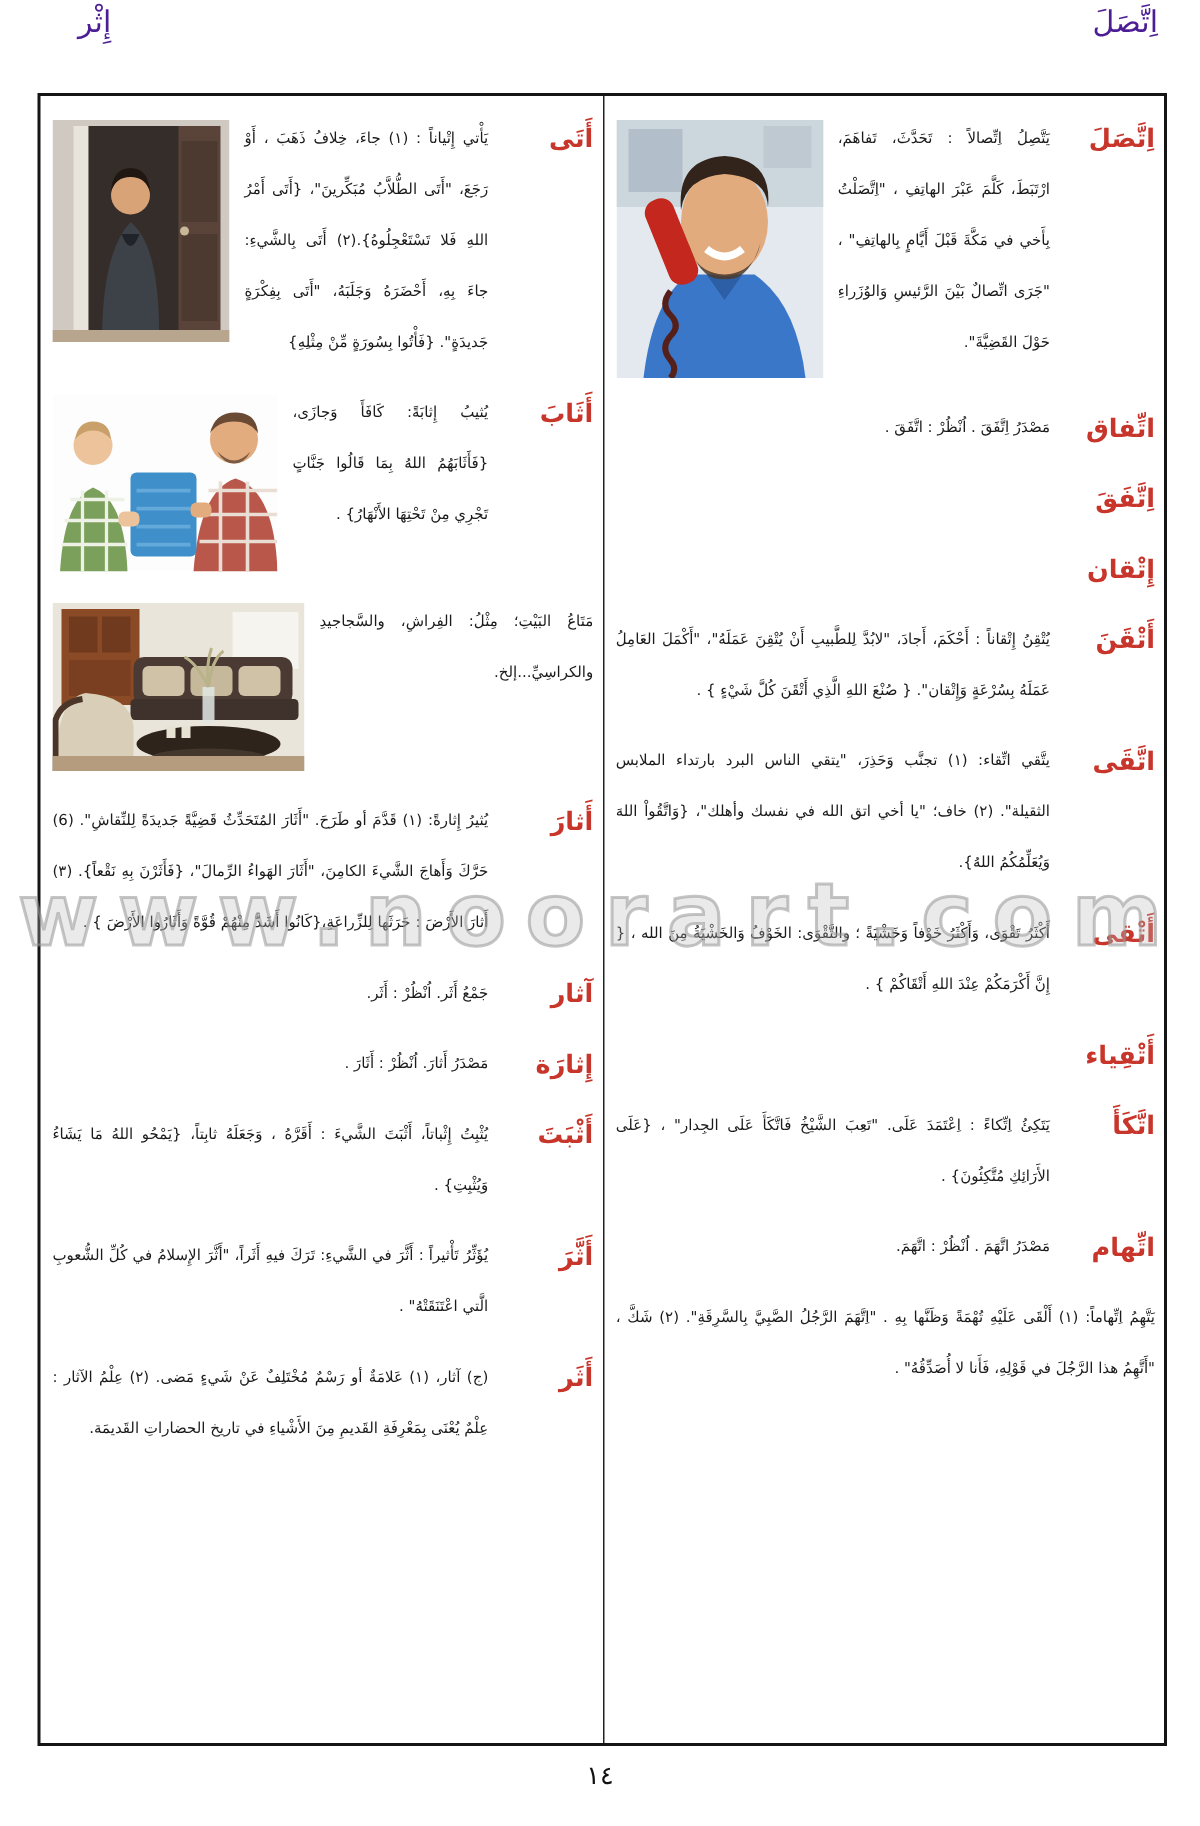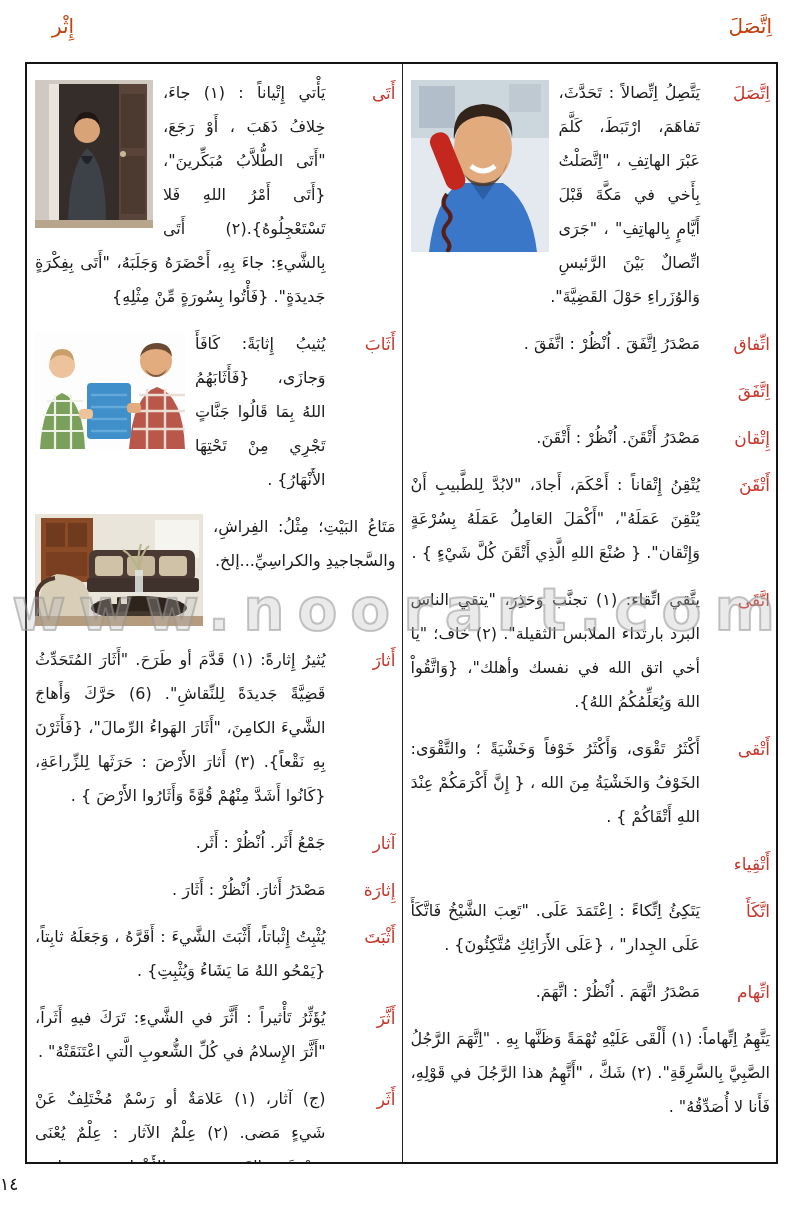--- a/index.html
+++ b/index.html
@@ -3,60 +3,61 @@
 <meta charset="utf-8">
 <style>
   html,body{margin:0;padding:0;background:#ffffff;}
   .page{
     position:relative;
     width:800px;height:1217px;
     background:#ffffff;
     font-family:"DejaVu Sans",sans-serif;
     overflow:hidden;
   }
-  .guide{position:absolute;top:14px;font-size:20px;color:#c2410c;}
+  .guide{position:absolute;top:2px;font-size:20px;color:#4c1d95;}
   .guide.right{right:28px;}
   .guide.left{left:52px;}
   .frame{
     position:absolute;left:25px;top:62px;
     width:749px;height:1098px;
     border:2px solid #151515;
     display:flex;flex-direction:row;
     direction:rtl;
     background:#fff;
     overflow:hidden;
   }
   .col{width:50%;box-sizing:border-box;padding:8px 6px 4px 8px;}
   .col.first{border-left:1.5px solid #222;}
   .entry{display:flex;direction:rtl;gap:8px;margin:4px 0 13px 0;}
   .hw{
     flex:0 0 62px;max-width:62px;
     color:#c8352a;font-size:17px;line-height:34px;
     white-space:nowrap;overflow:visible;
     text-align:right;
+    font-weight:bold;
   }
   .body{
-    flex:1;color:#1b1b1b;font-size:16px;line-height:34px;
+    flex:1;color:#1b1b1b;font-size:10px;line-height:34px;
     text-align:justify;text-align-last:right;
     direction:rtl;
   }
   .ph{float:left;margin:4px 10px 4px 0;border:0;line-height:0;}
   .ph svg{display:block;}
   .watermark{
     position:absolute;top:576px;left:-12px;width:824px;
     text-align:center;z-index:40;pointer-events:none;
     font-size:58px;letter-spacing:13px;font-weight:bold;
     color:rgba(185,185,185,0.30);
     -webkit-text-stroke:2px rgba(150,150,150,0.55);
     font-family:"DejaVu Sans",sans-serif;
     white-space:nowrap;
   }
   .pagenum{
     position:absolute;top:1174px;left:0;width:100%;
-    text-align:left;font-size:17px;color:#111;
+    text-align:center;font-size:17px;color:#111;
   }
 </style>
 </head>
 <body>
 
 <div class="page">
 
   <div class="guide right">اِتَّصَلَ</div>
   <div class="guide left">إِثْر</div>
 
@@ -90,21 +91,20 @@
     <div class="hw">اتِّفاق</div>
     <div class="body"><span>مَصْدَرُ اِتَّفَقَ . اُنْظُرْ : اتَّفَقَ .</span></div>
   </div>
 
   <div class="entry">
     <div class="hw">اِتَّفَقَ</div>
   </div>
 
   <div class="entry">
     <div class="hw">إِتْقان</div>
-    <div class="body"><span>مَصْدَرُ أَتْقَنَ. اُنْظُرْ : أَتْقَنَ.</span></div>
   </div>
 
   <div class="entry">
     <div class="hw">أَتْقَنَ</div>
     <div class="body"><span>يُتْقِنُ إِتْقاناً : أَحْكَمَ، أَجادَ، "لابُدَّ لِلطَّبيبِ أَنْ يُتْقِنَ عَمَلَهُ"، "أَكْمَلَ العَامِلُ عَمَلَهُ بِسُرْعَةٍ وَإِتْقان". { صُنْعَ اللهِ الَّذِي أَتْقَنَ كُلَّ شَيْءٍ } .</span></div>
   </div>
 
   <div class="entry">
     <div class="hw">اتَّقَى</div>
     <div class="body"><span>يتَّقي اتِّقاء: (١) تجنَّب وَحَذِرَ، "يتقي الناس البرد بارتداء الملابس الثقيلة". (٢) خاف؛ "يا أخي اتق الله في نفسك وأهلك"، {وَاتَّقُواْ اللهَ وَيُعَلِّمُكُمُ اللهُ}.</span></div>

